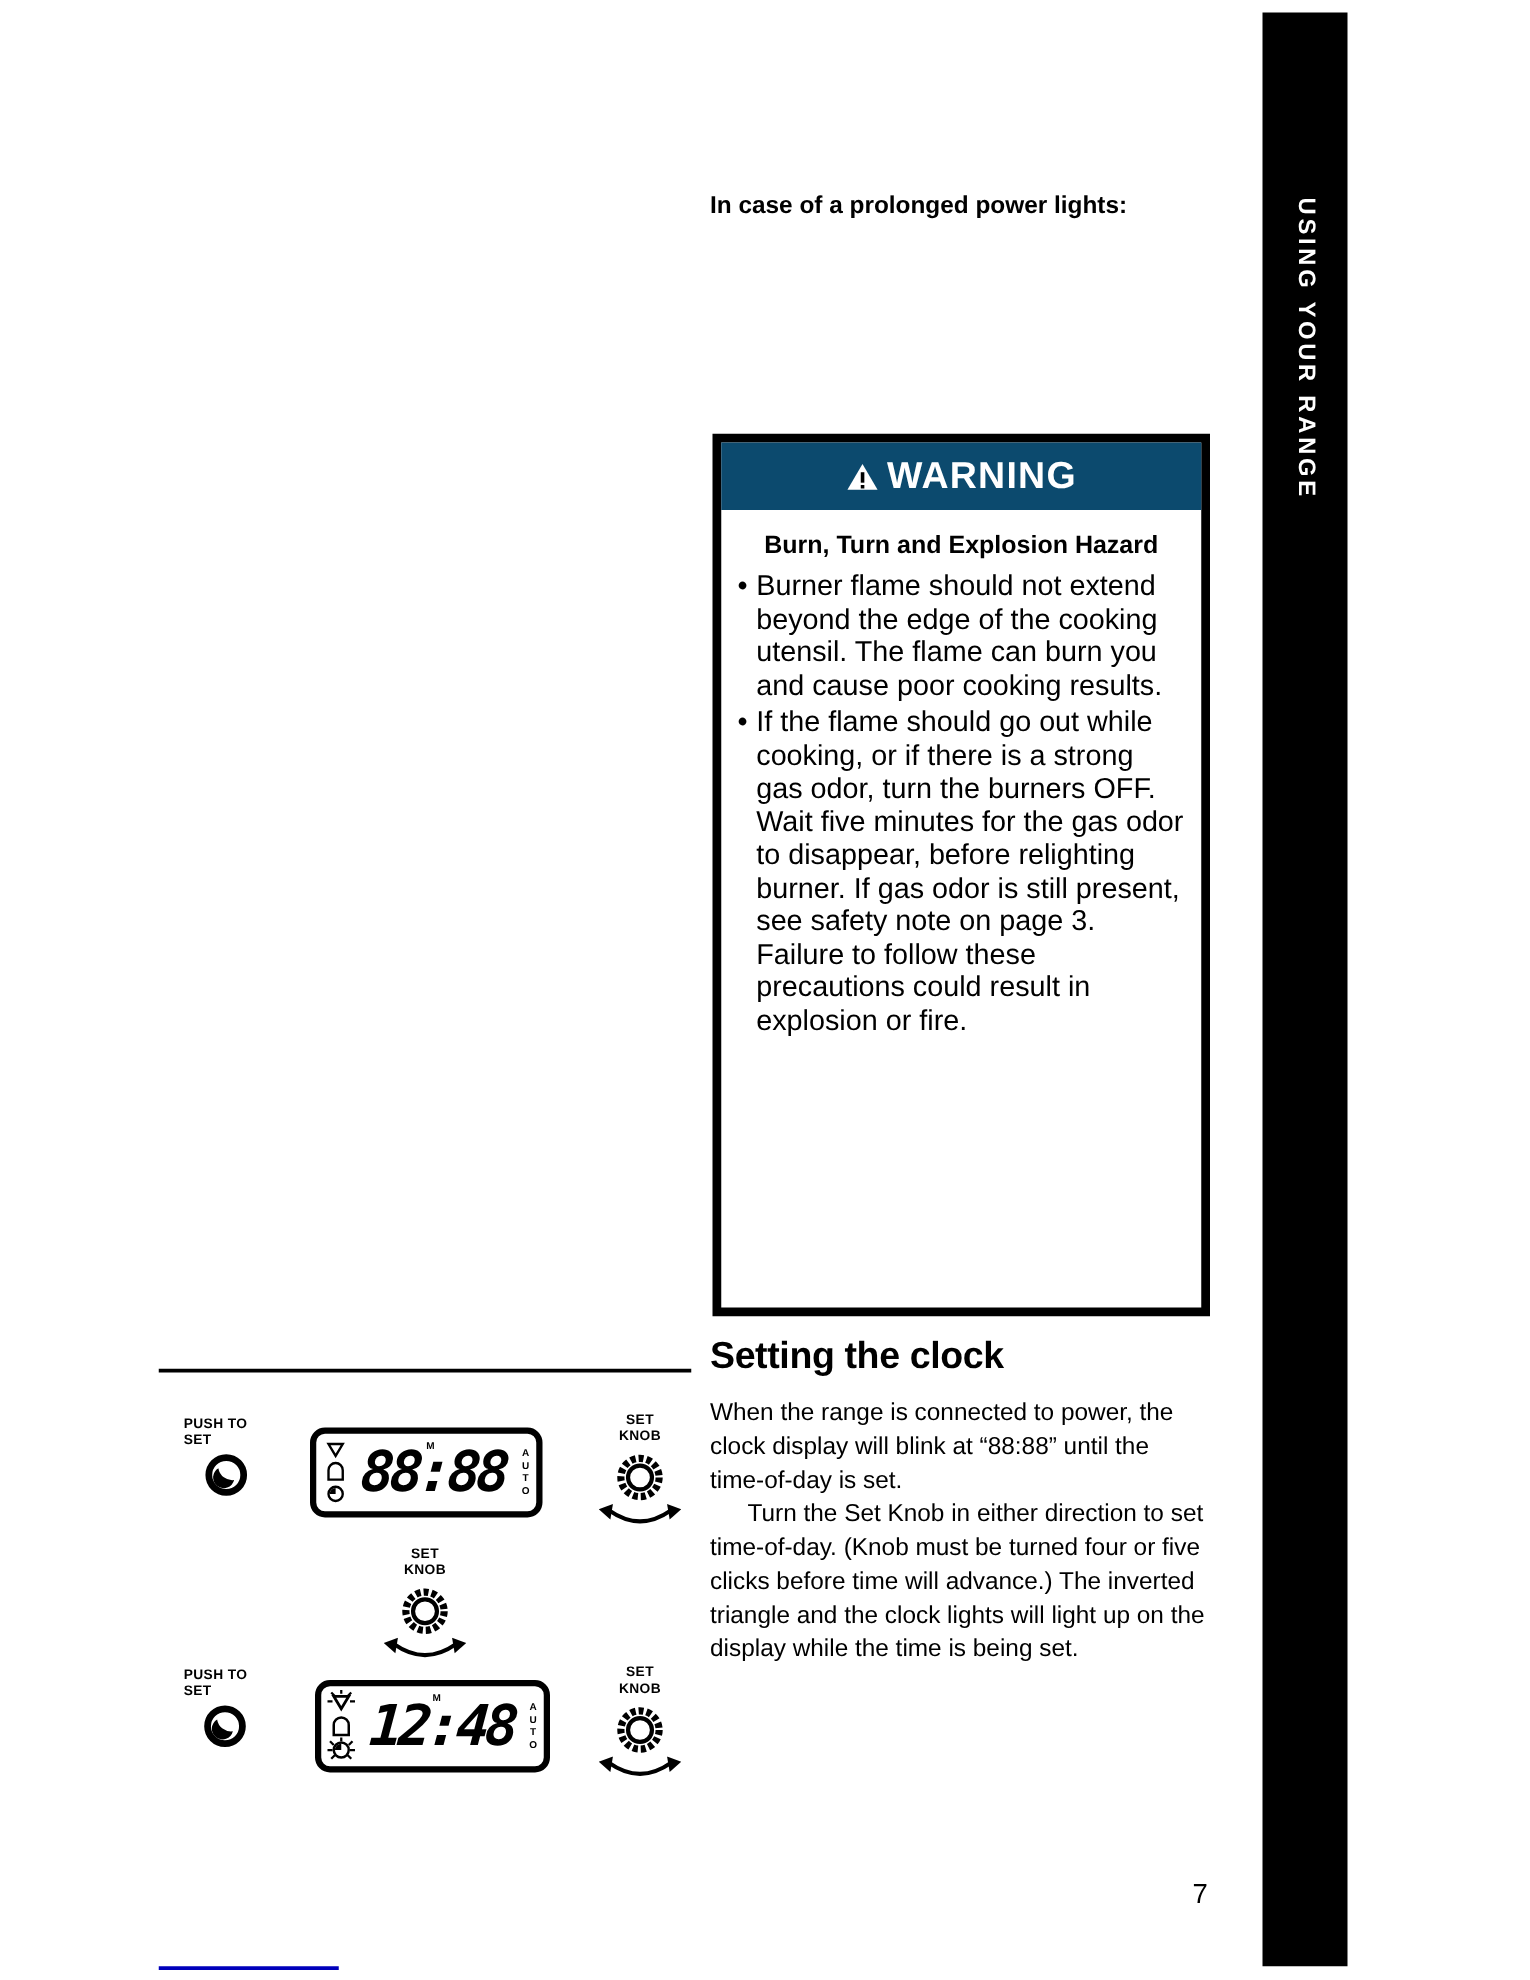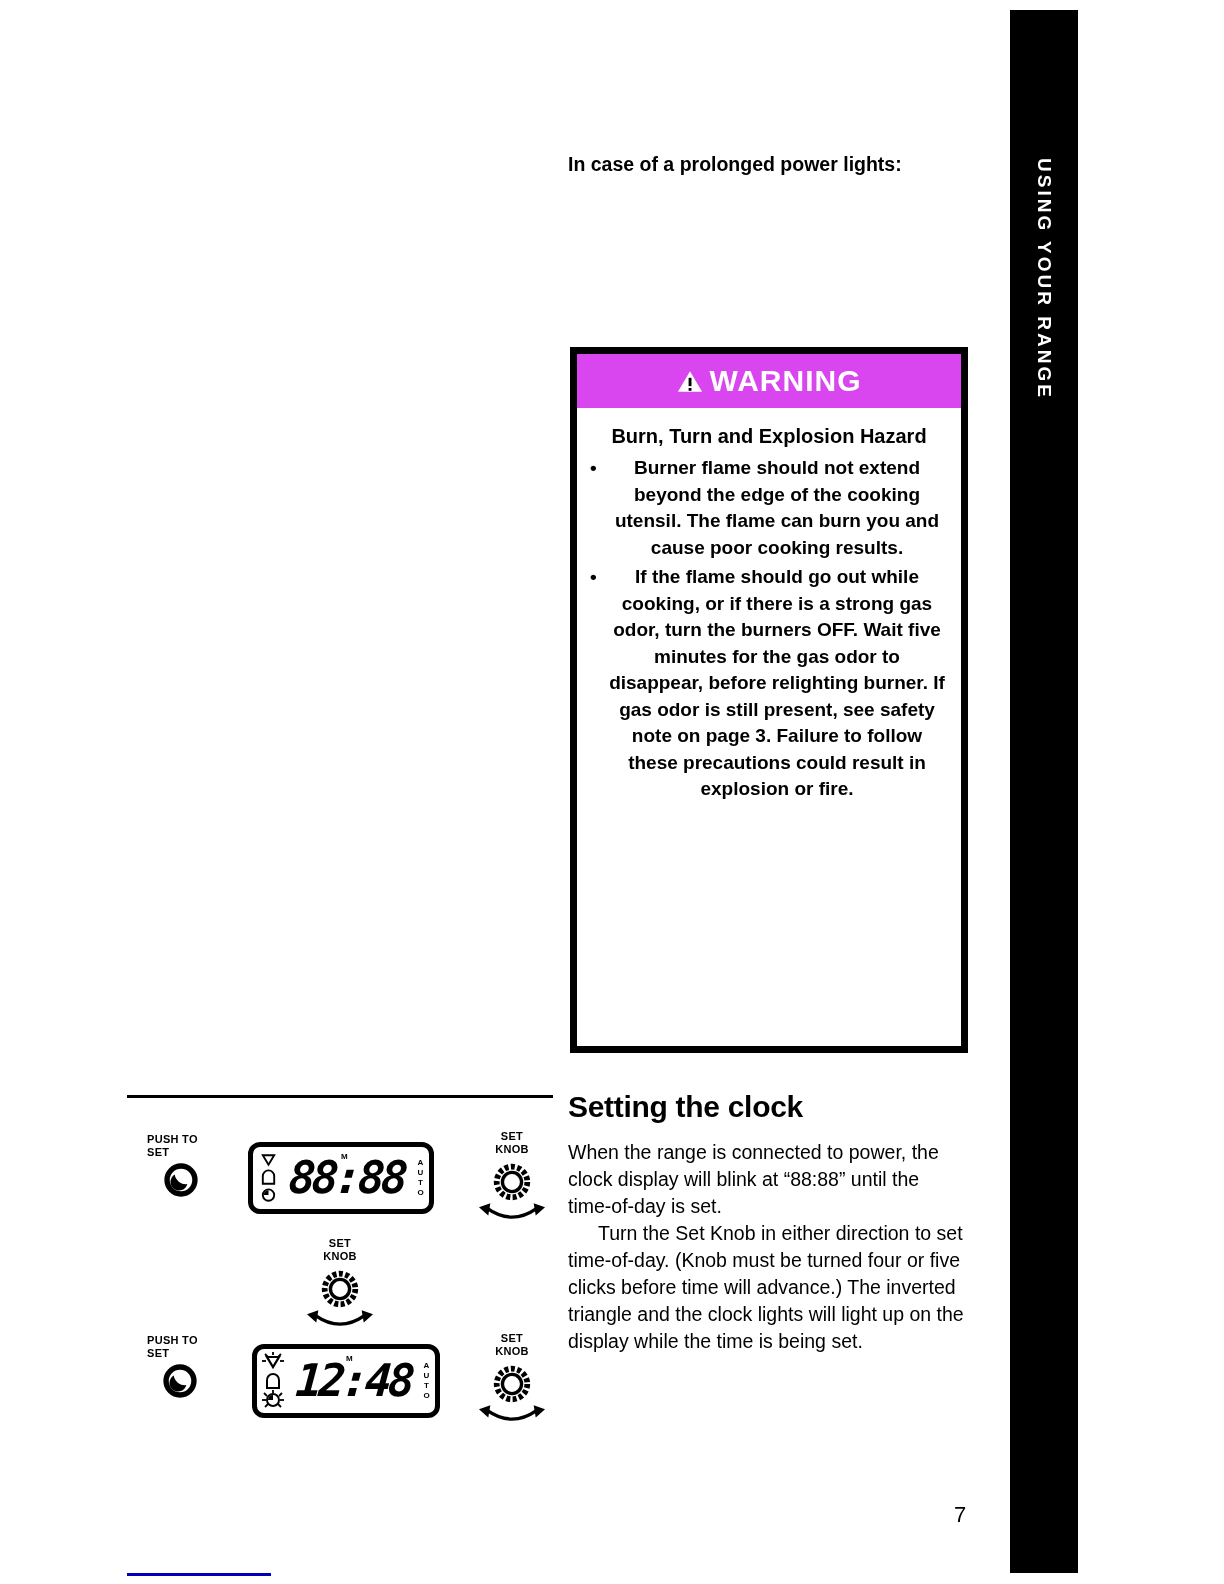--- a/index.html
+++ b/index.html
@@ -22,36 +22,35 @@
   .pf { position:absolute; left:568px; top:153px; width:370px; }
   .pf-heading { margin:0 0 10px 0; font-size:19.5px; font-weight:bold; }
   .pf-body { margin:0; font-size:19.5px; line-height:27px; }
 
   
   .warning-box {
     position:absolute; left:570px; top:347px; width:398px; height:706px;
     border:7px solid #000; box-sizing:border-box; background:#fff;
   }
   .warning-header {
-    height:54px; background:#d946ef; color:#fff;
+    height:54px; background:#0c4a6e; color:#fff;
     display:flex; align-items:center; justify-content:center; gap:7px;
   }
   .warning-title { font-size:30px; font-weight:bold; letter-spacing:1px; }
   .warning-body { padding:15px 12px 0 12px; }
   .hazard-title { text-align:center; font-weight:bold; font-size:20px; margin:2px 0 7px 0; }
   .warn-list { list-style:none; margin:0; padding:0 0 0 16px; }
   .warn-list li {
-    position:relative; font-weight:bold; font-size:19px; line-height:26.5px;
+    position:relative; font-weight:normal; font-size:23px; line-height:26.5px;
     margin-bottom:3px;
-    text-align:center;
   }
   .warn-list li::before { content:"\2022"; position:absolute; left:-15px; top:0; }
 
   
-  .clock-section { position:absolute; left:568px; top:1090px; width:398px; }
+  .clock-section { position:absolute; left:568px; top:1068px; width:398px; }
   .clock-heading { margin:0 0 15px 0; font-size:30px; font-weight:bold; letter-spacing:-0.3px; }
   .clock-p { margin:0; font-size:19.5px; line-height:27px; }
   .clock-p.indented { text-indent:30px; }
 
   
   .divider { position:absolute; left:127px; top:1095px; width:426px; height:3px; background:#000; }
 
   
   .diag-label {
     position:absolute; font-size:11px; font-weight:bold; line-height:13px;

